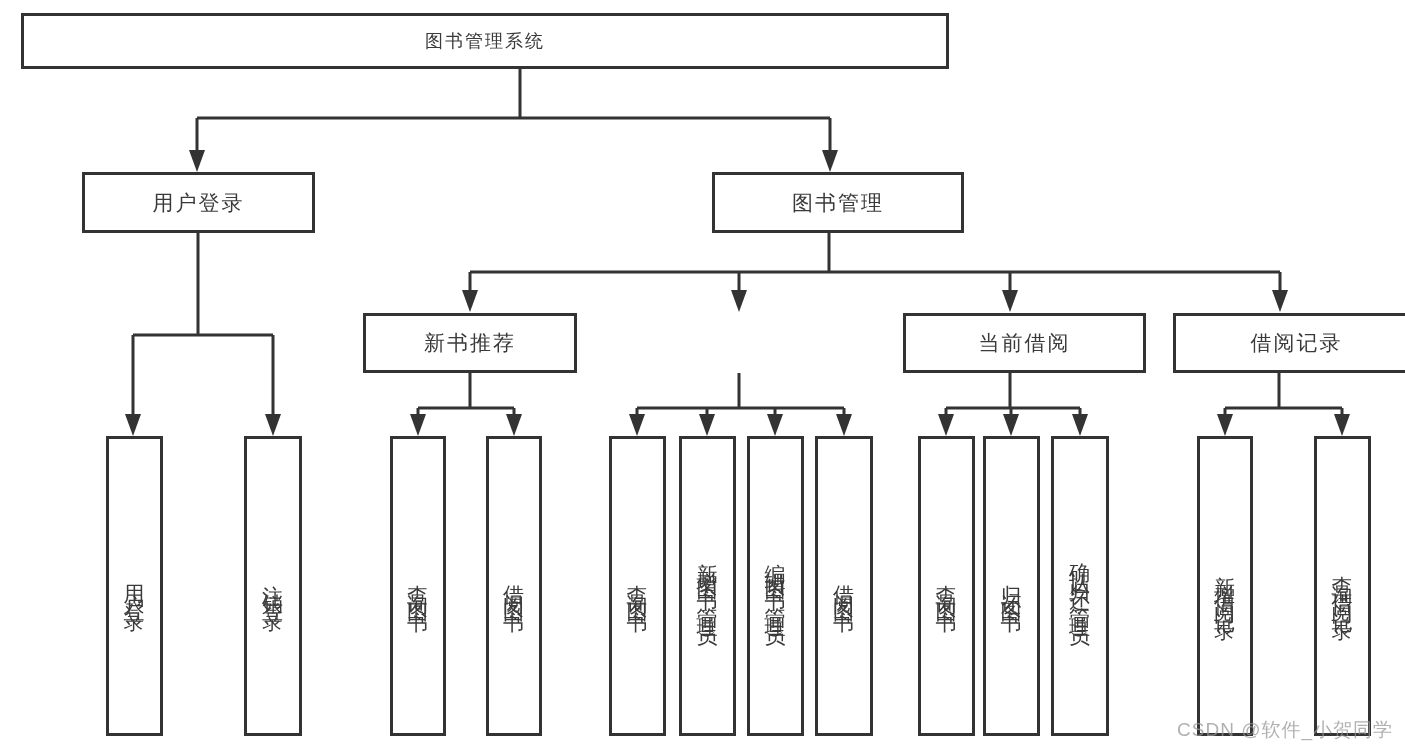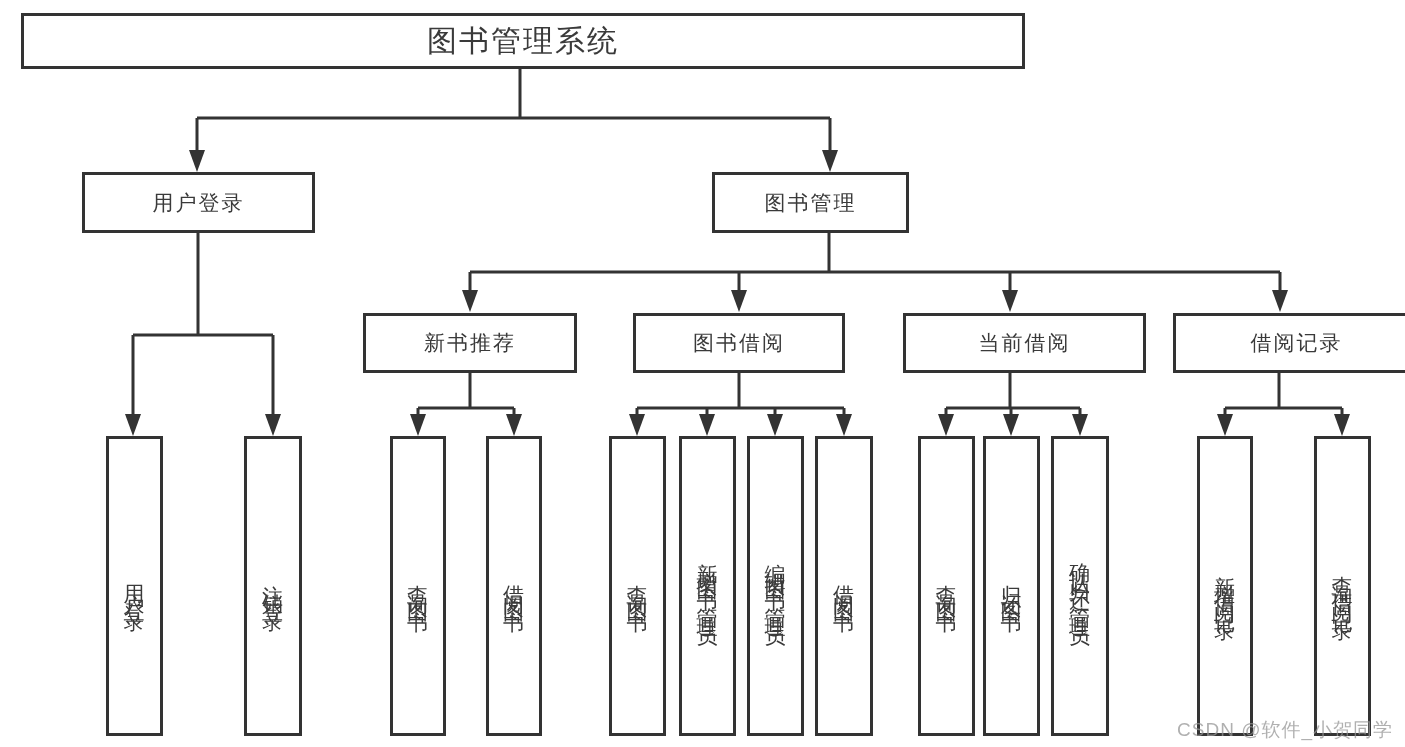--- a/index.html
+++ b/index.html
@@ -23,21 +23,21 @@
     border: 3px solid #333333;
     background: #ffffff;
     display: flex;
     align-items: center;
     justify-content: center;
     color: #3a3a3a;
     font-size: 21px;
     letter-spacing: 2px;
     white-space: nowrap;
   }
-  .root-box   { left: 21px;  top: 13px;  width: 1004px; height: 56px; font-size: 30px; text-align: center; }
+  .root-box   { left: 21px;  top: 13px;  width: 928px; height: 56px; font-size: 18px; text-align: center; }
   .lvl1       { top: 172px; height: 61px; }
   .lvl2       { top: 313px; height: 60px; }
   .leaf {
     top: 436px;
     height: 300px;
     writing-mode: vertical-rl;
     text-orientation: mixed;
     letter-spacing: 9px;
     font-size: 21px;
     line-height: 1;
@@ -94,24 +94,23 @@
       <polygon points="1003,414 1019,414 1011,436"></polygon>
       <polygon points="1072,414 1088,414 1080,436"></polygon>
       <polygon points="1217,414 1233,414 1225,436"></polygon>
       <polygon points="1334,414 1350,414 1342,436"></polygon>
     </g>
   </svg>
 
   <div class="box root-box">图书管理系统</div>
 
   <div class="box lvl1" style="left:82px; width:233px;">用户登录</div>
-  <div class="box lvl1" style="left:712px; width:197px;">图书管理</div>
+  <div class="box lvl1" style="left:712px; width:252px;">图书管理</div>
 
   <div class="box lvl2" style="left:363px; width:214px;">新书推荐</div>
-  <div class="box lvl2" style="left:633px; width:212px;">图书借阅</div>
   <div class="box lvl2" style="left:903px; width:243px;">当前借阅</div>
   <div class="box lvl2" style="left:1173px; width:247px;">借阅记录</div>
 
   <div class="box leaf" style="left:106px; width:57px;">用户登录</div>
   <div class="box leaf" style="left:244px; width:58px;">注销登录</div>
 
   <div class="box leaf" style="left:390px; width:56px;">查询图书</div>
   <div class="box leaf" style="left:486px; width:56px;">借阅图书</div>
 
   <div class="box leaf" style="left:609px; width:57px;">查询图书</div>

